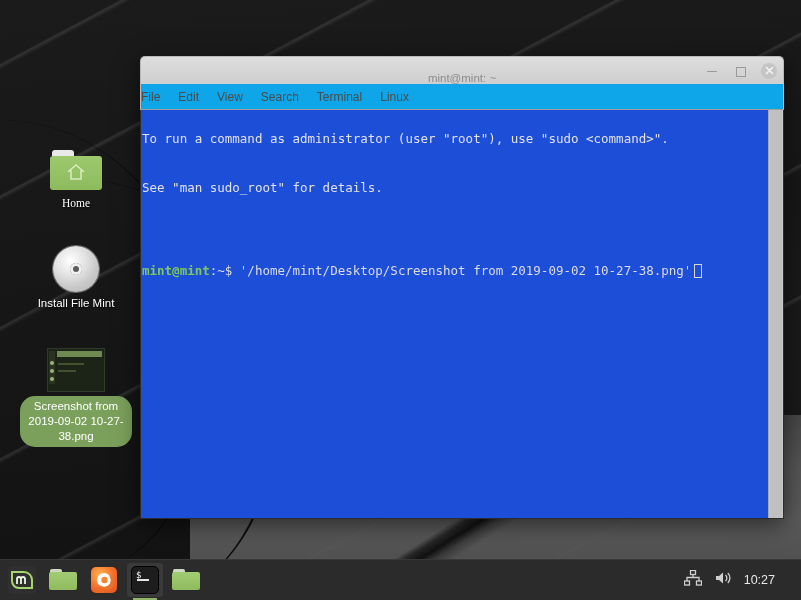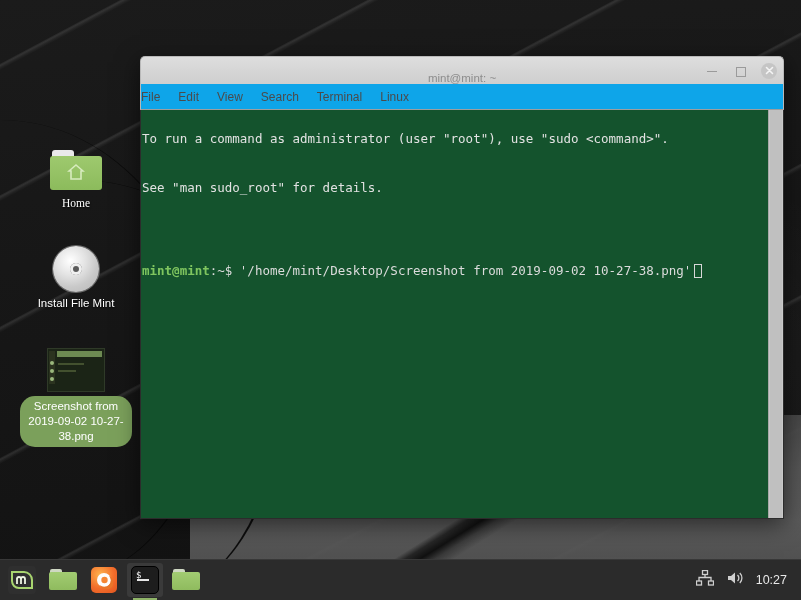--- a/index.html
+++ b/index.html
@@ -267,21 +267,21 @@
   }
   .menubar .mi {
     font-size: 12px;
     color: #4b4b4b;
     cursor: default;
   }
 
   .term-body {
     position: relative;
     height: 408px;
-    background: #14532d;
+    background: #1d4ed8;
     border-left: 1px solid #2c2c2c;
     border-right: 1px solid #2c2c2c;
     border-bottom: 1px solid #2c2c2c;
     overflow: hidden;
   }
   .term-text {
     position: absolute;
     left: 1px; top: 4px; right: 22px;
     font-family: "DejaVu Sans Mono", monospace;
     font-size: 12.5px;
@@ -336,21 +336,21 @@
   .tb-item.active::after {
     content: "";
     position: absolute;
     left: 6px; right: 6px; bottom: -3px;
     height: 2px;
     background: #8fb468;
   }
   .tb-right {
     margin-left: auto;
     display: flex; align-items: center;
-    padding-right: 14px; gap: 12px;
+    padding-right: 26px; gap: 12px;
   }
   .tb-clock {
     font-size: 12.5px;
     color: #e8e8e8;
   }
 
   .mint-logo {
     width: 28px; height: 28px;
     border-radius: 4px;
     background: #2f2f2f;

